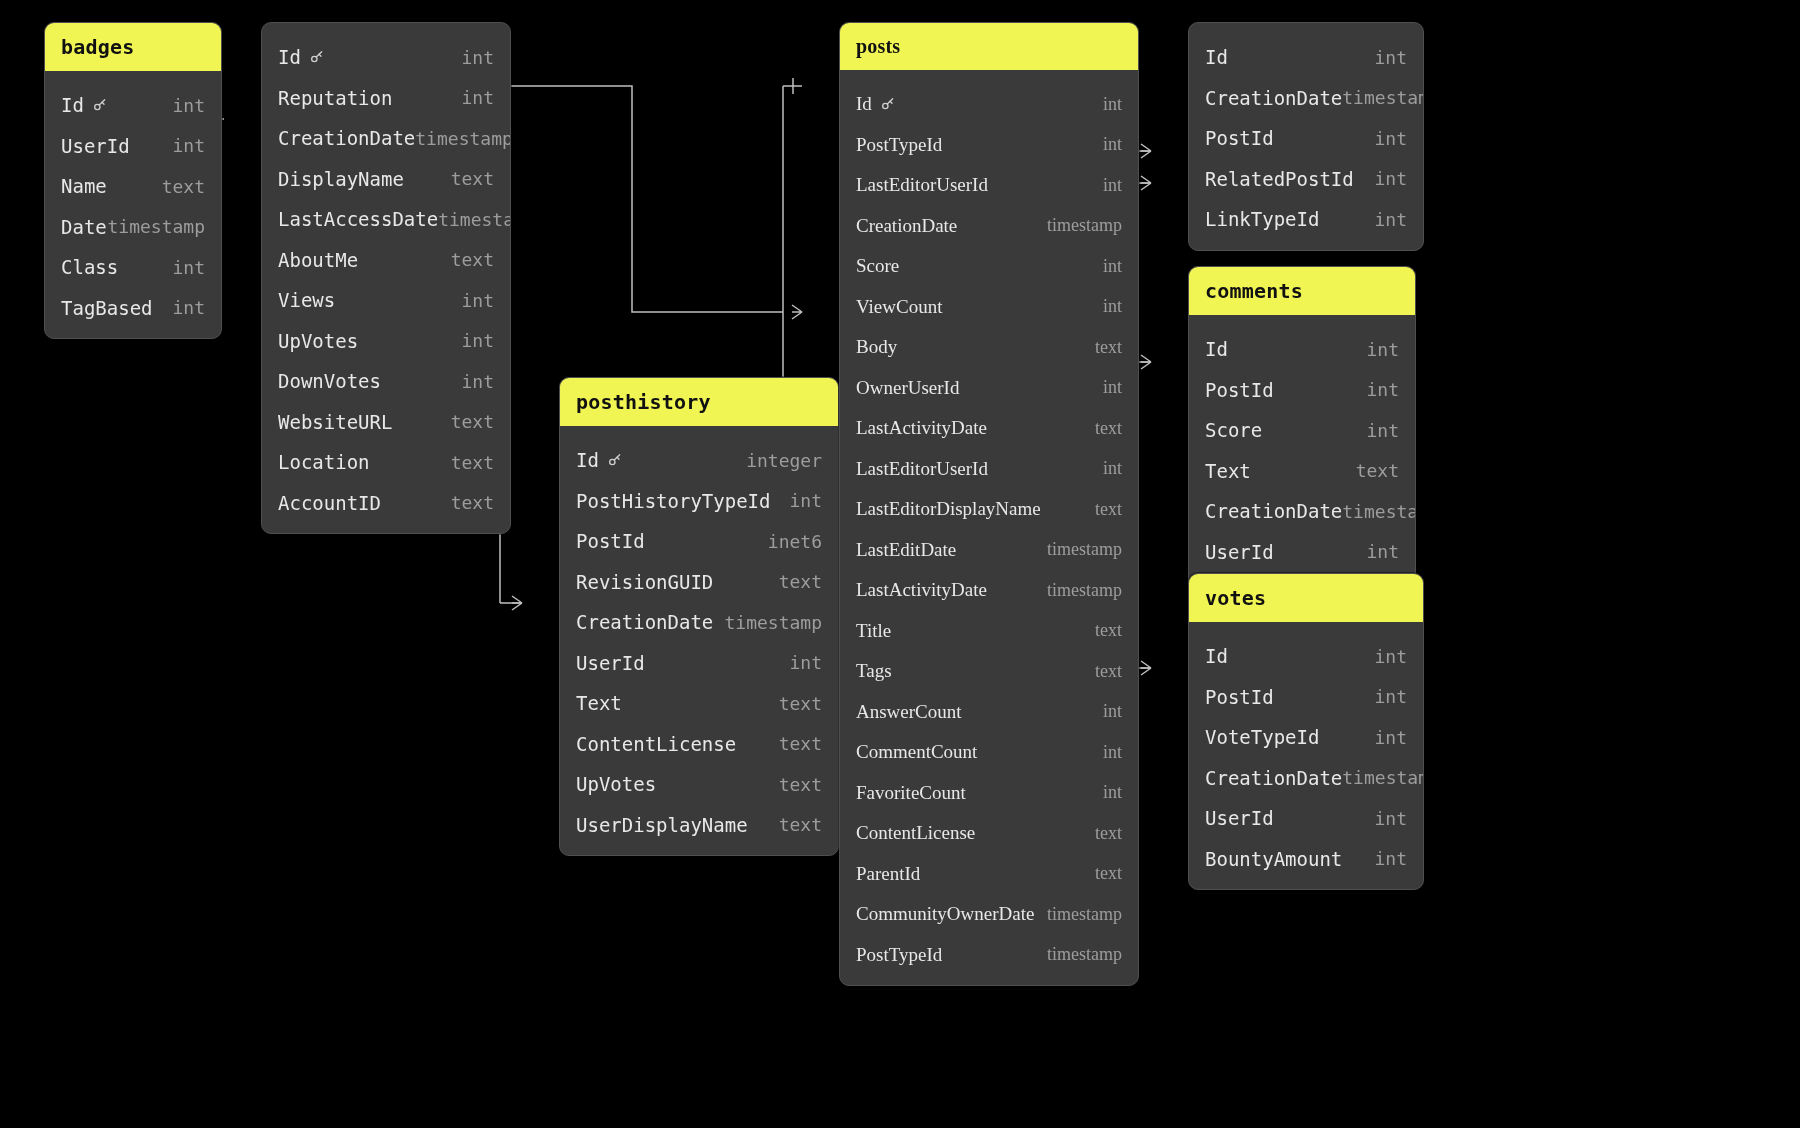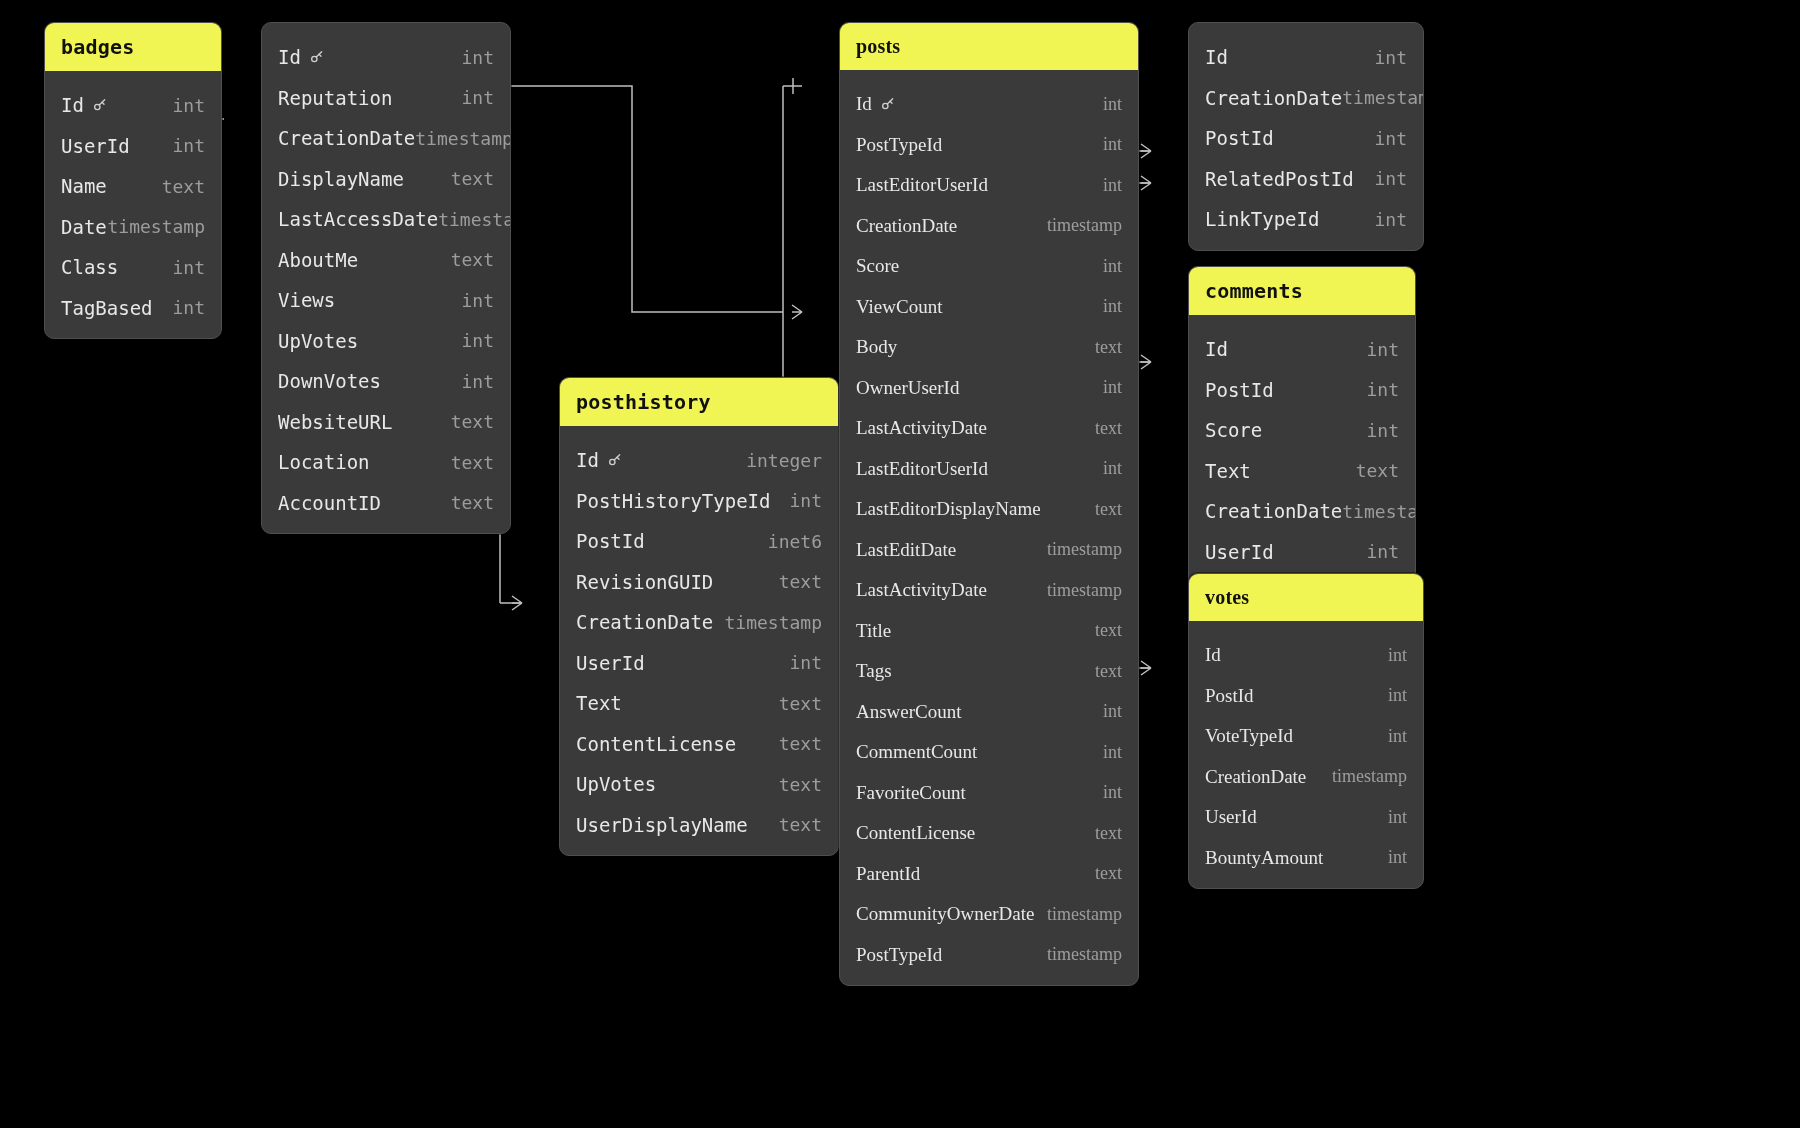--- a/index.html
+++ b/index.html
@@ -532,21 +532,21 @@
           <span class="type">int</span>
         </div>
         <div class="col">
           <span class="name">
             <span>UserDisplayName</span>
           </span>
           <span class="type">text</span>
         </div>
       </div>
     </div>
-    <div class="table" style="left: 1152px; top: 573px; width: 236px; font-family: Liberation Serif, serif;">
+    <div class="table" style="left: 1152px; top: 573px; width: 236px;">
       <div class="table-header">votes</div>
       <div class="cols">
         <div class="col">
           <span class="name">
             <span>Id</span>
           </span>
           <span class="type">int</span>
         </div>
         <div class="col">
           <span class="name">

